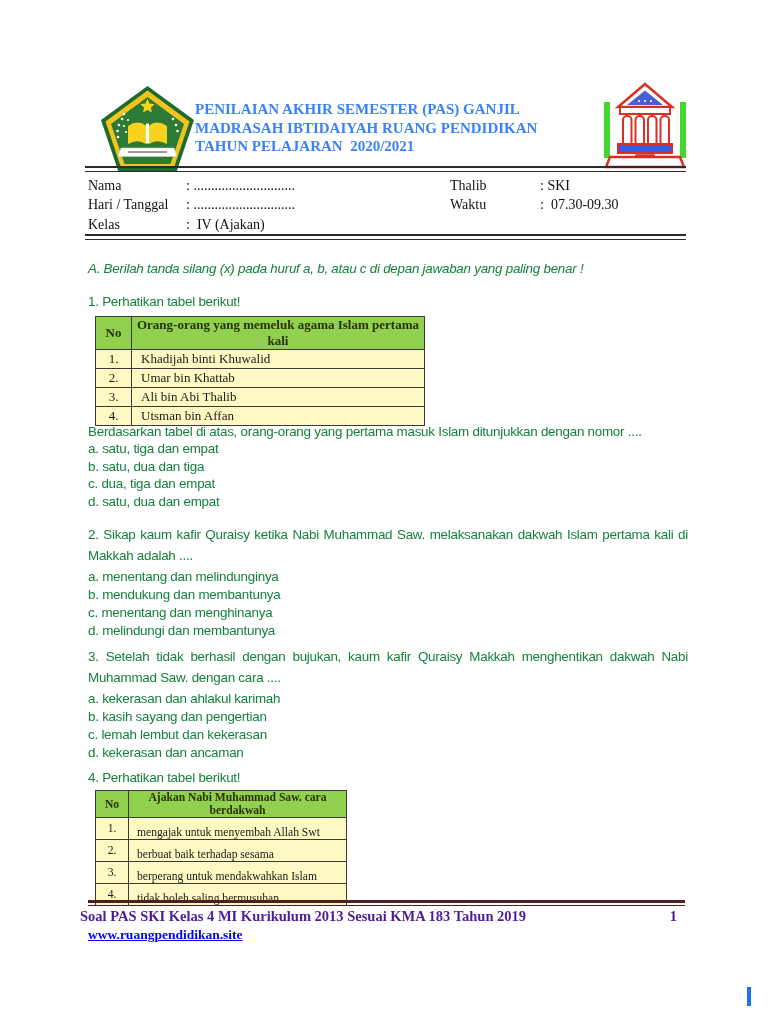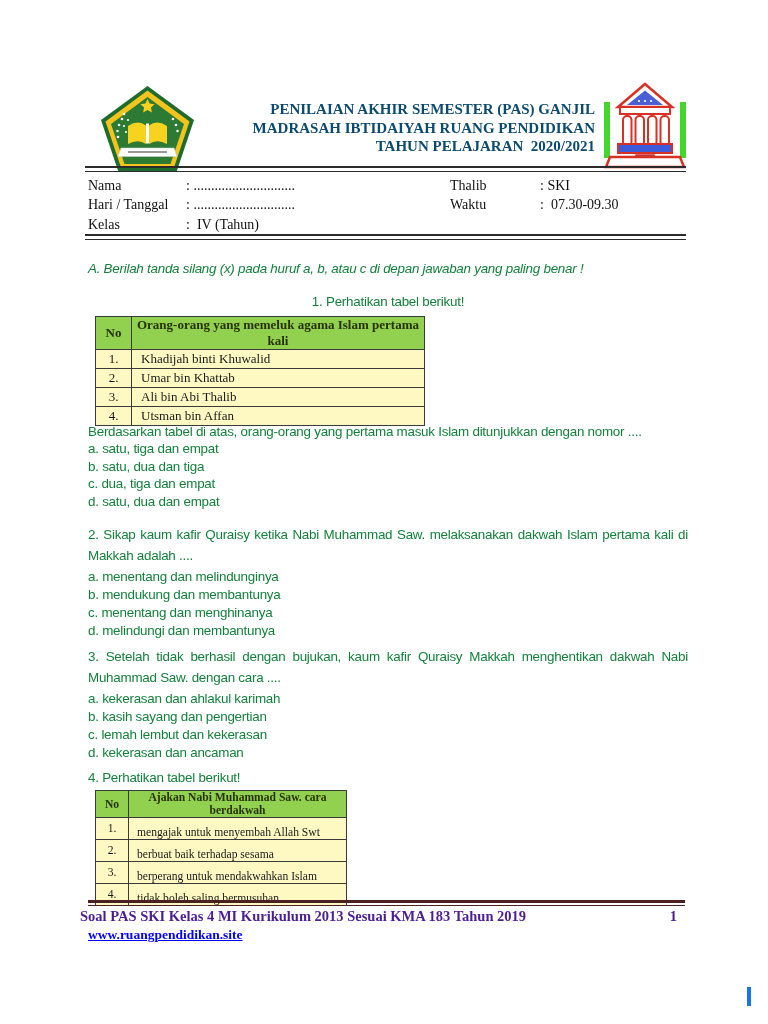--- a/index.html
+++ b/index.html
@@ -2,23 +2,23 @@
 <html><head>
 <meta charset="utf-8">
 <style>
   * { margin:0; padding:0; box-sizing:border-box; }
   html,body { background:#ffffff; }
   body { width:768px; height:1024px; position:relative; overflow:hidden;
          font-family:"Liberation Serif", serif; color:#1a1a1a; }
   .abs { position:absolute; }
 
   
-  .hdr-title { left:195px; top:100px; width:400px; text-align:right;
+  .hdr-title { left:195px; top:100px; width:400px; text-align:left;
                font-weight:bold; font-size:15px; line-height:18.5px;
-               font-family:"Liberation Serif", serif; color:#0c4a6e; }
+               font-family:"Liberation Serif", serif; color:#3b82f6; }
   .hdr-title div { white-space:pre-wrap; }
   .logo-left { left:100px; top:85px; width:95px; height:88px; }
   .logo-right { left:604px; top:82px; width:82px; height:93px; }
 
   
   .sep-double { left:85px; width:601px; height:6px;
                 border-top:2.5px solid #2b2b2b; border-bottom:1.5px solid #2b2b2b; }
   .sep1 { top:166px; } .sep2 { top:234px; }
 
   
@@ -27,21 +27,21 @@
   .info-right { left:450px; width:235px; }
   .info-row { display:flex; }
   .info-left .lbl { width:98px; flex:none; }
   .info-right .lbl { width:90px; flex:none; }
   .val { white-space:pre-wrap; }
 
   
   .qsans { font-family:"Liberation Sans", sans-serif; font-weight:normal;
            font-size:13.4px; letter-spacing:-0.25px; color:#15803d; }
   .sectionA { left:88px; top:261px; width:600px; font-style:italic; }
-  .q1-intro { left:88px; top:294px; width:600px;text-align:center; }
+  .q1-intro { left:88px; top:294px; width:600px; }
   .q1-body { left:88px; top:423px; width:600px; line-height:17.4px; }
   .q-block .qtext { text-align:justify; line-height:20.6px; }
   .q-block .opts { line-height:17.9px; margin-top:2px; }
   .q2 { left:88px; top:525px; width:600px; }
   .q3 { left:88px; top:647px; width:600px; }
   .q4-intro { left:88px; top:770px; width:600px; }
 
   
   table { border-collapse:collapse; background:#fef9c3; }
   .qtable { border:1.5px solid #3a3a3a; }
@@ -125,21 +125,21 @@
   <div class="info-row">
     <span class="lbl">Nama</span>
     <span class="val">: .............................</span>
   </div>
   <div class="info-row">
     <span class="lbl">Hari / Tanggal</span>
     <span class="val">: .............................</span>
   </div>
   <div class="info-row">
     <span class="lbl">Kelas</span>
-    <span class="val">:  IV (Tahun)</span>
+    <span class="val">:  IV (Ajakan)</span>
   </div>
 </div>
 
 <div class="abs info info-right">
   <div class="info-row">
     <span class="lbl">Thalib</span>
     <span class="val">: SKI</span>
   </div>
   <div class="info-row">
     <span class="lbl">Waktu</span>

